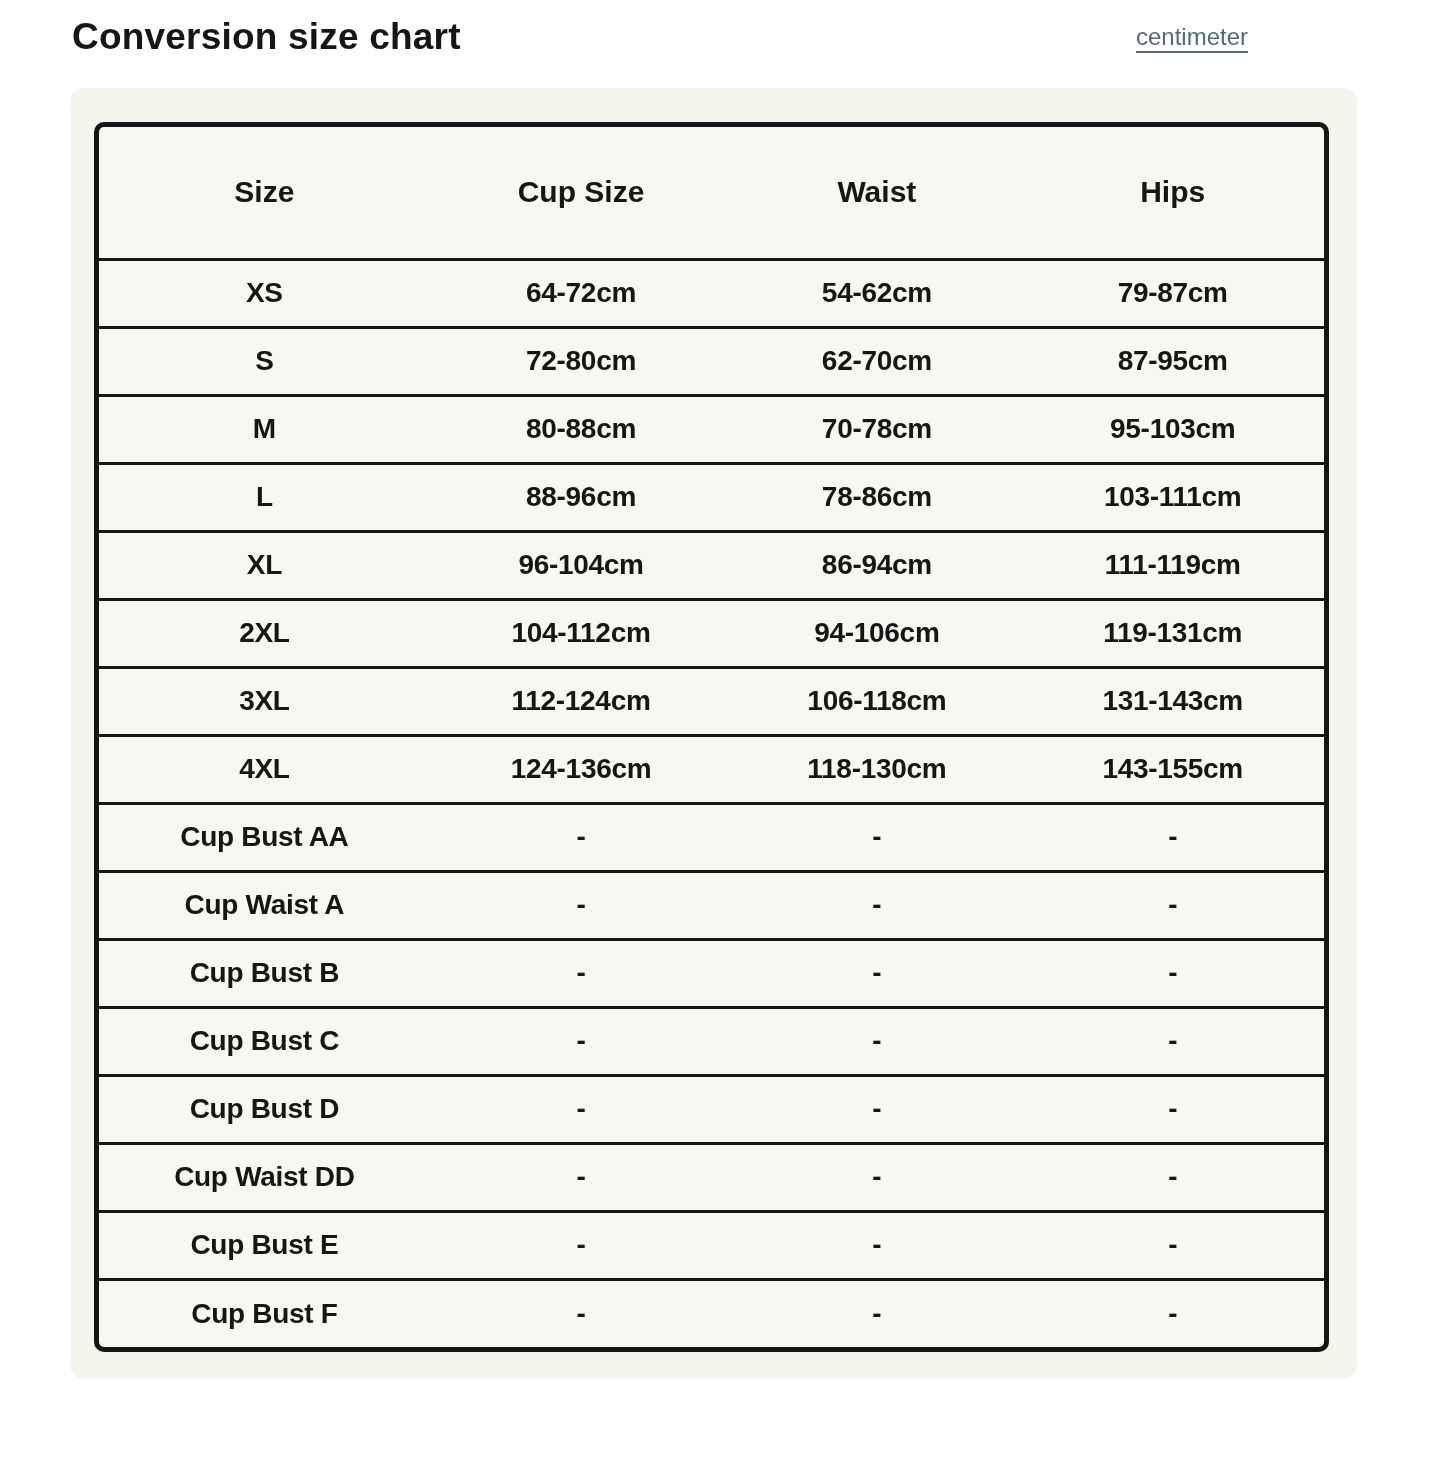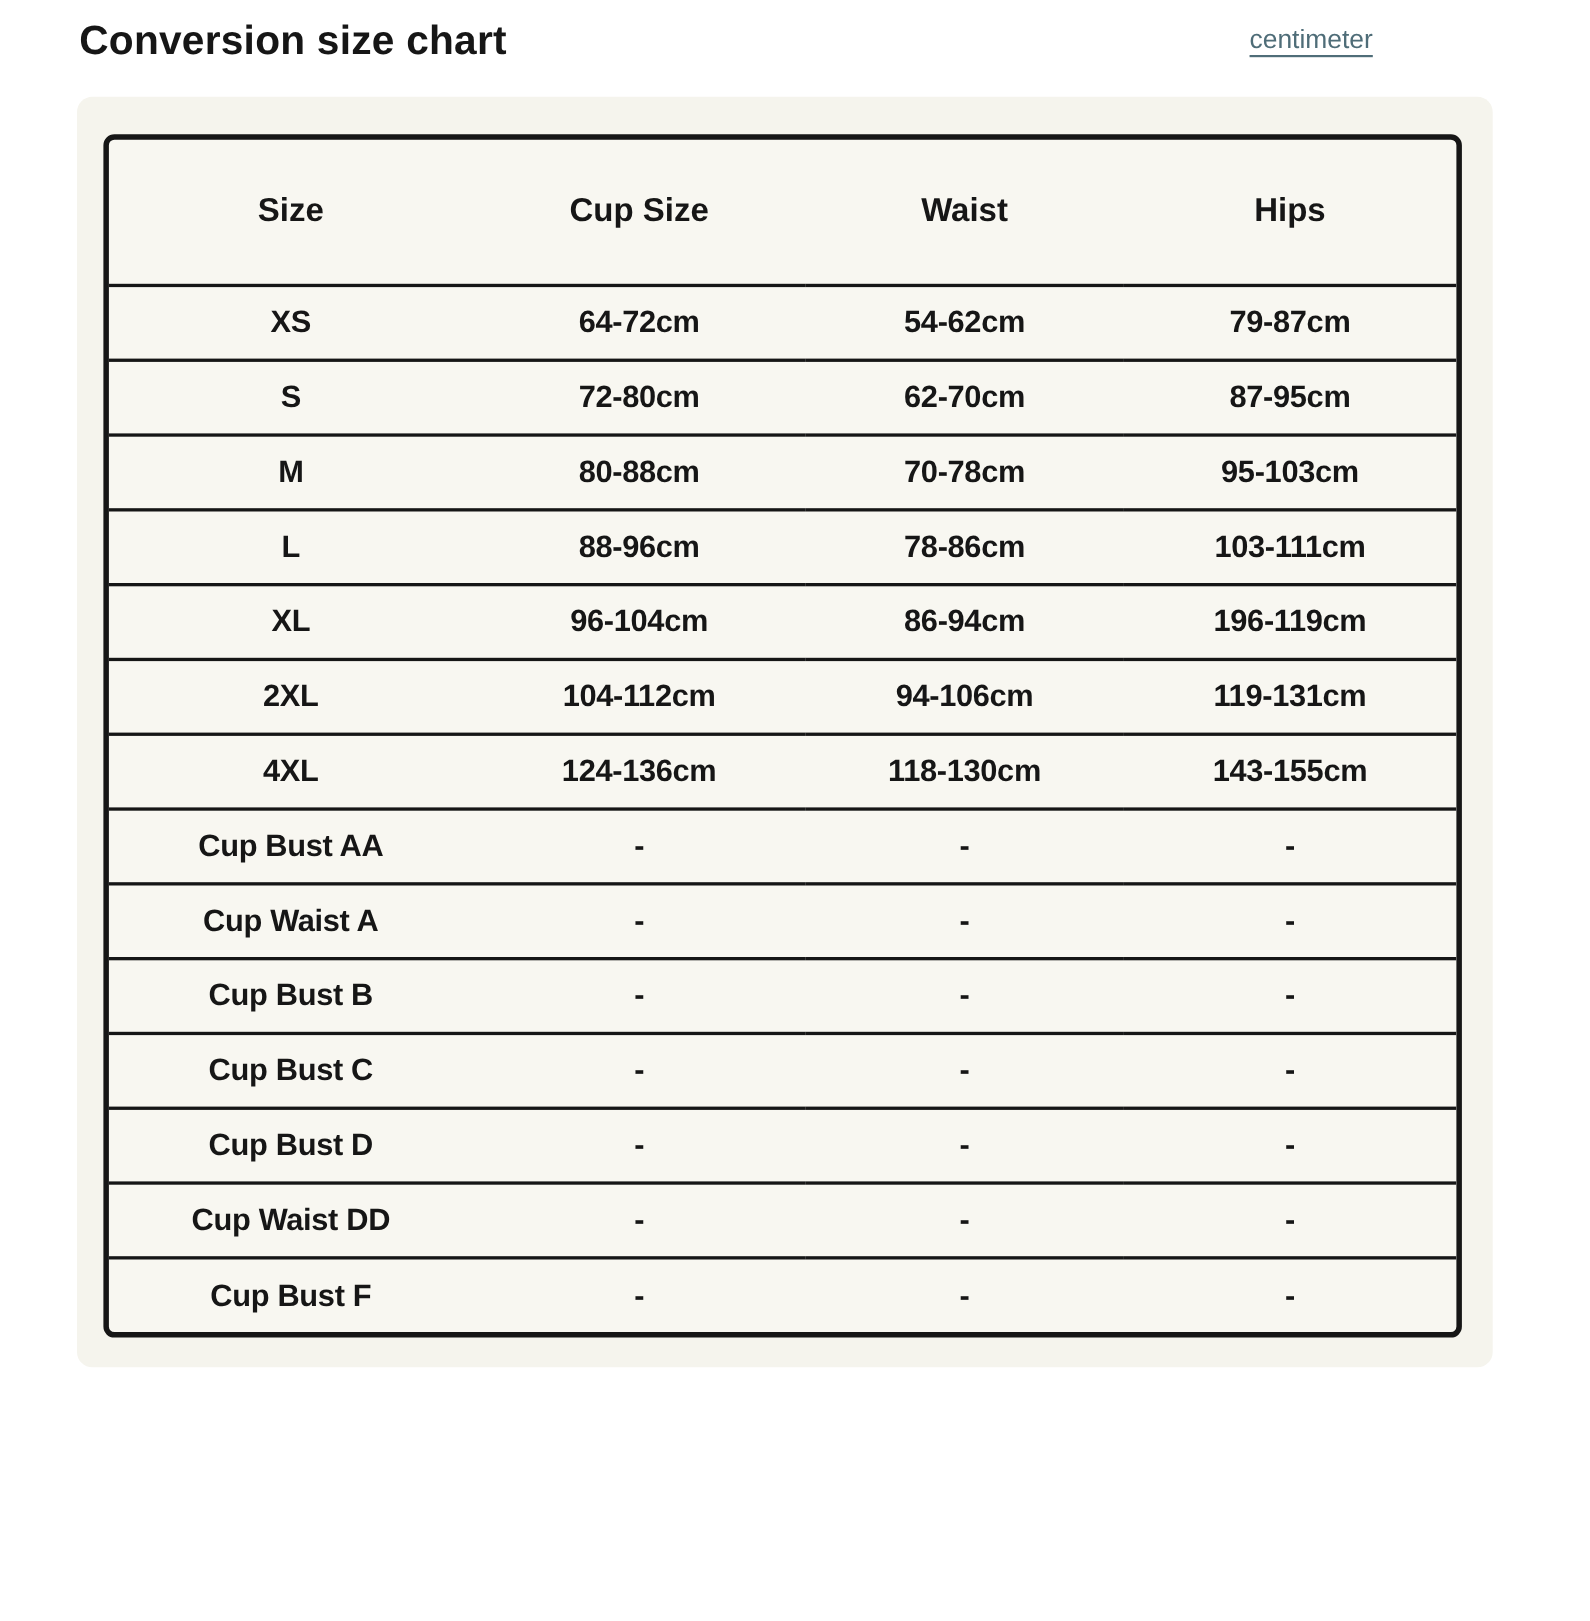--- a/index.html
+++ b/index.html
@@ -134,29 +134,35 @@
             <tr>
               <td>L</td>
               <td>88-96cm</td>
               <td>78-86cm</td>
               <td>103-111cm</td>
             </tr>
             <tr>
               <td>XL</td>
               <td>96-104cm</td>
               <td>86-94cm</td>
-              <td>196-119cm</td>
+              <td>111-119cm</td>
             </tr>
             <tr>
               <td>2XL</td>
               <td>104-112cm</td>
               <td>94-106cm</td>
               <td>119-131cm</td>
             </tr>
             <tr>
+              <td>3XL</td>
+              <td>112-124cm</td>
+              <td>106-118cm</td>
+              <td>131-143cm</td>
+            </tr>
+            <tr>
               <td>4XL</td>
               <td>124-136cm</td>
               <td>118-130cm</td>
               <td>143-155cm</td>
             </tr>
             <tr>
               <td>Cup Bust AA</td>
               <td>-</td>
               <td>-</td>
               <td>-</td>
@@ -185,20 +191,26 @@
               <td>-</td>
               <td>-</td>
             </tr>
             <tr>
               <td>Cup Waist DD</td>
               <td>-</td>
               <td>-</td>
               <td>-</td>
             </tr>
             <tr>
+              <td>Cup Bust E</td>
+              <td>-</td>
+              <td>-</td>
+              <td>-</td>
+            </tr>
+            <tr>
               <td>Cup Bust F</td>
               <td>-</td>
               <td>-</td>
               <td>-</td>
             </tr>
           </tbody>
       </table>
     </div>
   </div>
 

